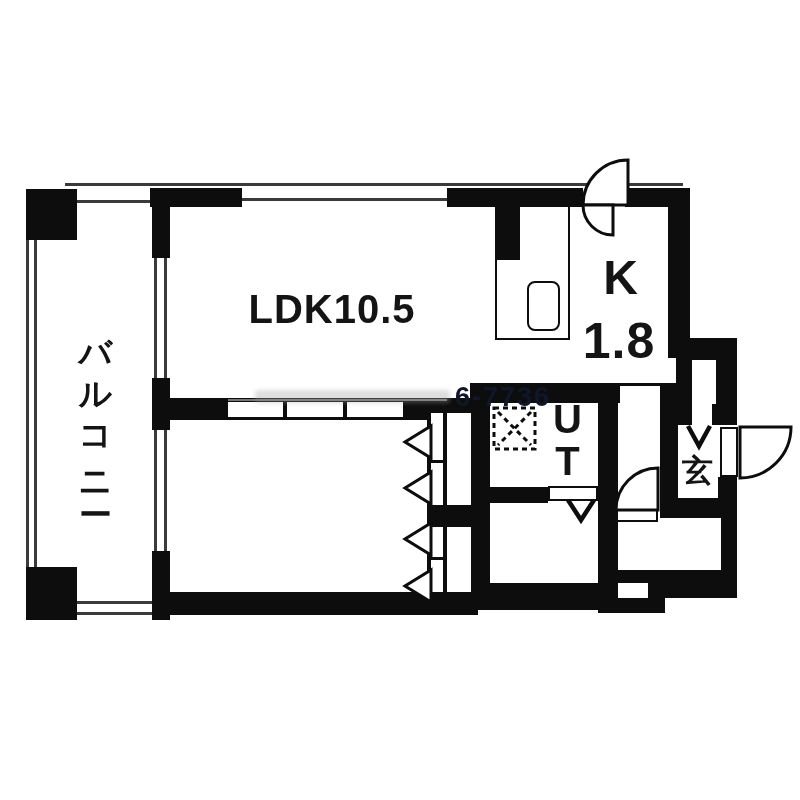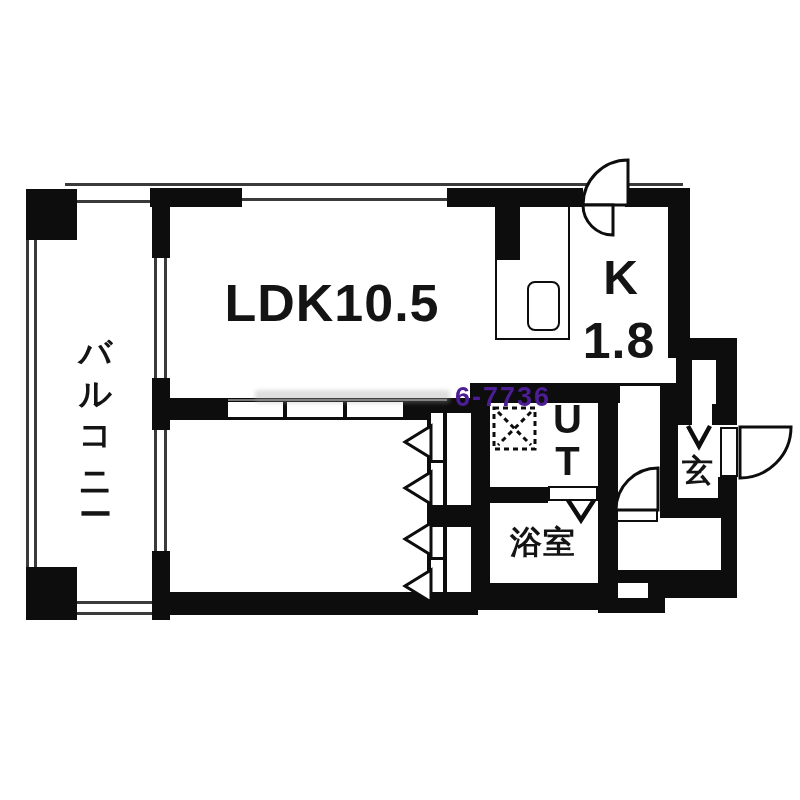--- a/index.html
+++ b/index.html
@@ -100,24 +100,23 @@
     <polyline points="688,426 699,446 710,426" fill="none" stroke="#0d0d0d" stroke-width="4.5"></polyline>
     <polyline points="568,500 581,520 594,500" fill="none" stroke="#0d0d0d" stroke-width="4.5"></polyline>
     <g stroke="#0d0d0d" stroke-width="3" fill="none" stroke-dasharray="5 4">
       <rect x="494" y="408" width="41" height="41"></rect>
       <line x1="498" y1="412" x2="531" y2="445"></line>
       <line x1="531" y1="412" x2="498" y2="445"></line>
     </g>
   </svg>
 
   <div class="room-label vert" style="left:74px;top:272px;width:42px;height:276px;font-size:33px;">バルコニー</div>
-  <div class="room-label" style="left:192px;top:280px;width:280px;height:46px;font-size:52px;">LDK10.5</div>
+  <div class="room-label" style="left:192px;top:286px;width:280px;height:46px;font-size:40px;">LDK10.5</div>
   <div class="room-label" style="left:581px;top:252px;width:80px;height:50px;font-size:48px;">K</div>
   <div class="room-label" style="left:559px;top:314px;width:120px;height:54px;font-size:50px;">1.8</div>
   <div class="room-label" style="left:544px;top:398px;width:48px;height:42px;font-size:40px;">U</div>
   <div class="room-label" style="left:544px;top:440px;width:48px;height:42px;font-size:40px;">T</div>
-  <div class="room-label" style="left:483px;top:524px;width:120px;height:38px;font-size:32px;">浴室</div>
   <div class="room-label" style="left:678px;top:452px;width:40px;height:38px;font-size:31px;">玄</div>
 
   <div class="smudge" style="left:255px;top:390px;width:195px;height:13px;"></div>
-  <div class="watermark" style="left: 455px; top: 382px; font-size: 27px; letter-spacing: 2px; color: #4c1d95;">6-7736</div>
+  <div class="watermark" style="left: 455px; top: 382px; font-size: 27px; letter-spacing: 2px; color: #0f172a;">6-7736</div>
 
 </div>
 
 </body></html>

